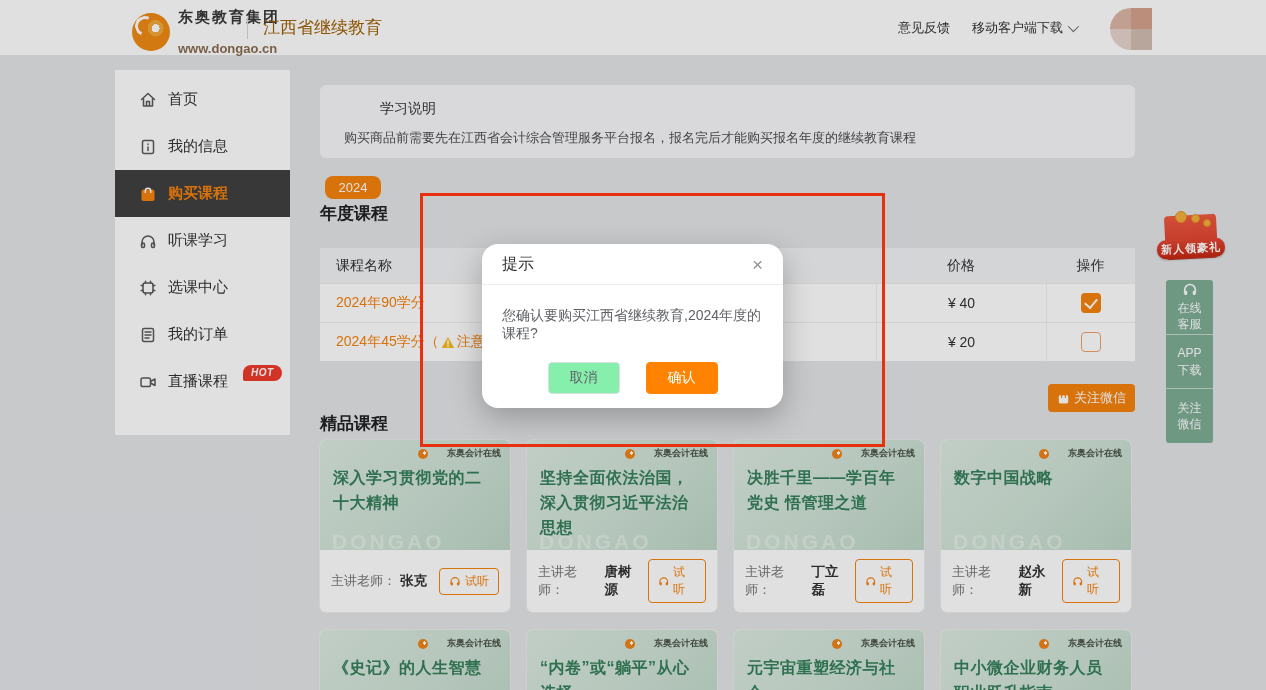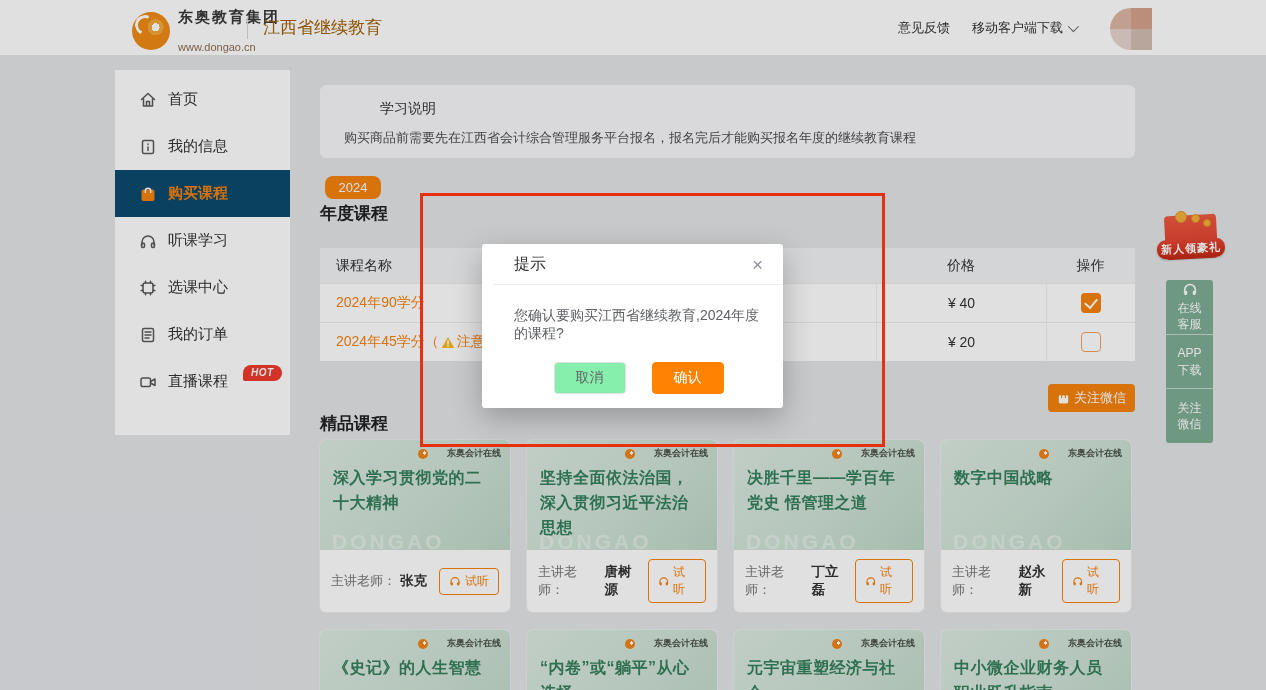--- a/index.html
+++ b/index.html
@@ -5,38 +5,38 @@
   * { margin:0; padding:0; box-sizing:border-box; }
   html,body { width:1266px; height:690px; overflow:hidden; }
   body { font-family:"Liberation Sans","DejaVu Sans",sans-serif; background:#e3e5e8; position:relative; color:#333; }
 
   
   #header { position:absolute; left:0; top:0; width:1266px; height:55px; background:#fff; z-index:1; }
   .logo-wrap { position:absolute; left:132px; top:8px; display:flex; align-items:center; gap:8px; }
   .logo-circle { width:38px; height:38px; border-radius:50%; background:radial-gradient(circle at 62% 40%, #fff 0 4px, #f2a93c 4px 8px, #ef8a14 8px); position:relative; }
   .logo-circle:after { content:""; position:absolute; left:3px; top:3px; width:14px; height:14px; border-radius:50%; background:transparent; border:3px solid #fff; border-right-color:transparent; border-bottom-color:transparent; transform:rotate(-20deg); }
   .logo-text-main { font-size:15px; font-weight:bold; color:#3a3a3a; letter-spacing:2px; }
-  .logo-text-sub { font-size:11px; color:#8a6d52; font-weight:normal; margin-top:14px; }
+  .logo-text-sub { font-size:13px; color:#8a6d52; font-weight:bold; margin-top:14px; }
   .hd-divider { position:absolute; left:247px; top:17px; width:1px; height:22px; background:#d8d8d8; }
   .site-title { position:absolute; left:263px; top:0; height:55px; line-height:55px; font-size:17px; font-weight:500; color:#a16207; }
   .hd-link { position:absolute; top:0; height:55px; line-height:55px; font-size:13px; color:#333; cursor:pointer; }
   #feedback-link { left:898px; }
   #download-link { left:972px; display:flex; align-items:center; gap:5px; }
   .chev { display:inline-block; width:8px; height:8px; border-right:1.5px solid #666; border-bottom:1.5px solid #666; transform:rotate(45deg) translateY(-2px); }
   .avatar-blob { position:absolute; left:1110px; top:8px; width:42px; height:42px; }
   .avatar-blob .q1 { position:absolute; left:0; top:0; width:21px; height:21px; background:#dcb6a6; border-radius:100% 0 0 0; }
   .avatar-blob .q2 { position:absolute; left:21px; top:0; width:21px; height:21px; background:#d5a28d; }
   .avatar-blob .q3 { position:absolute; left:21px; top:21px; width:21px; height:21px; background:#d2bcb2; }
   .avatar-blob .q4 { position:absolute; left:0; top:21px; width:21px; height:21px; background:#e6d4cc; border-radius:0 0 0 100%; }
 
   
   #sidebar { position:absolute; left:115px; top:70px; width:175px; height:365px; background:#fff; z-index:1; padding-top:6px; }
   .side-item { height:47px; display:flex; align-items:center; gap:11px; padding-left:24px; font-size:15px; color:#333; cursor:pointer; }
   .side-item svg { flex:0 0 auto; }
-  .side-item.active { background:#0c4a6e; color:#f6820d; font-weight:bold; }
+  .side-item.active { background:#404040; color:#f6820d; font-weight:bold; }
   .hot-badge { margin-left:4px; transform:translateY(-9px); background:#ef3b2d; color:#fff; font-size:10px; font-style:italic; font-weight:bold; padding:2px 8px 3px; border-radius:9px 9px 9px 2px; letter-spacing:.5px; }
 
   
   #notice { position:absolute; left:320px; top:85px; width:815px; height:73px; background:#f7f8fa; border-radius:6px; padding:15px 24px; z-index:1; }
   #notice h3 { font-size:14px; color:#333; font-weight:normal;margin-left:36px; }
   #notice p { font-size:13px; color:#4d4d4d; margin-top:11px; }
 
   #year-tab { position:absolute; left:325px; top:176px; width:56px; height:23px; background:#f6820d; border-radius:8px; color:#fff; font-size:13px; display:flex; align-items:center; justify-content:center; z-index:1; cursor:pointer; }
   #annual-title { position:absolute; left:320px; top:202px; font-size:17px; font-weight:bold; color:#222; z-index:1; }
 
@@ -74,21 +74,21 @@
   .gift-box { position:absolute; left:8px; top:4px; width:52px; height:44px; background:linear-gradient(180deg,#ef5a42,#d93826); border-radius:4px; transform:rotate(-3deg); }
   .gift-coin { position:absolute; border-radius:50%; background:#f5b13d; border:1px solid #e08f1c; }
   .gift-banner { position:absolute; left:0px; top:28px; width:68px; height:19px; background:linear-gradient(180deg,#e64834,#c52814); border-radius:9px; color:#fff; font-size:11px; font-weight:bold; display:flex; align-items:center; justify-content:center; letter-spacing:1px; transform:rotate(-3deg); box-shadow:0 1px 2px rgba(0,0,0,.25); }
   #services { position:absolute; left:1166px; top:280px; width:47px; height:163px; background:#7fae96; border-radius:3px; z-index:1; display:flex; flex-direction:column; }
   .svc { flex:1; display:flex; flex-direction:column; align-items:center; justify-content:center; color:#fff; font-size:12px; line-height:1.35; cursor:pointer; text-align:center; }
   .svc + .svc { border-top:1px solid rgba(255,255,255,.55); }
   .svc-label { width:26px; word-break:break-all; }
 
   
   #overlay { position:absolute; inset:0; background:rgba(0,0,0,.12); z-index:40; }
-  #modal { position:absolute; left:482px; top:244px; width:301px; height:164px; background:#fff; border-radius:3px; box-shadow:0 10px 30px rgba(0,0,0,.25); z-index:50;padding-left:12px; }
+  #modal { position:absolute; left:482px; top:244px; width:301px; height:164px; background:#fff; border-radius:16px; box-shadow:0 10px 30px rgba(0,0,0,.25); z-index:50; }
   .m-head { height:41px; display:flex; align-items:center; justify-content:space-between; padding:0 20px; border-bottom:1px solid #ececec; }
   .m-title { font-size:16px; color:#303133; font-weight:500; }
   .m-close { font-size:19px; color:#909399; cursor:pointer; line-height:1; }
   .m-body { padding:22px 20px 0; font-size:14px; color:#606266; }
   .m-btns { margin-top:19px; display:flex; justify-content:center; gap:26px; }
   .m-btn { width:72px; height:32px; border-radius:4px; font-size:14px; display:flex; align-items:center; justify-content:center; cursor:pointer; }
   .m-cancel { background:#86efac; border:1px solid #dcdfe6; color:#606266; }
   .m-confirm { background:#ff8200; border:1px solid #ff8200; color:#fff; }
   #red-rect { position:absolute; left:420px; top:193px; width:465px; height:254px; border:3px solid #e8300f; z-index:60; pointer-events:none; }
 

